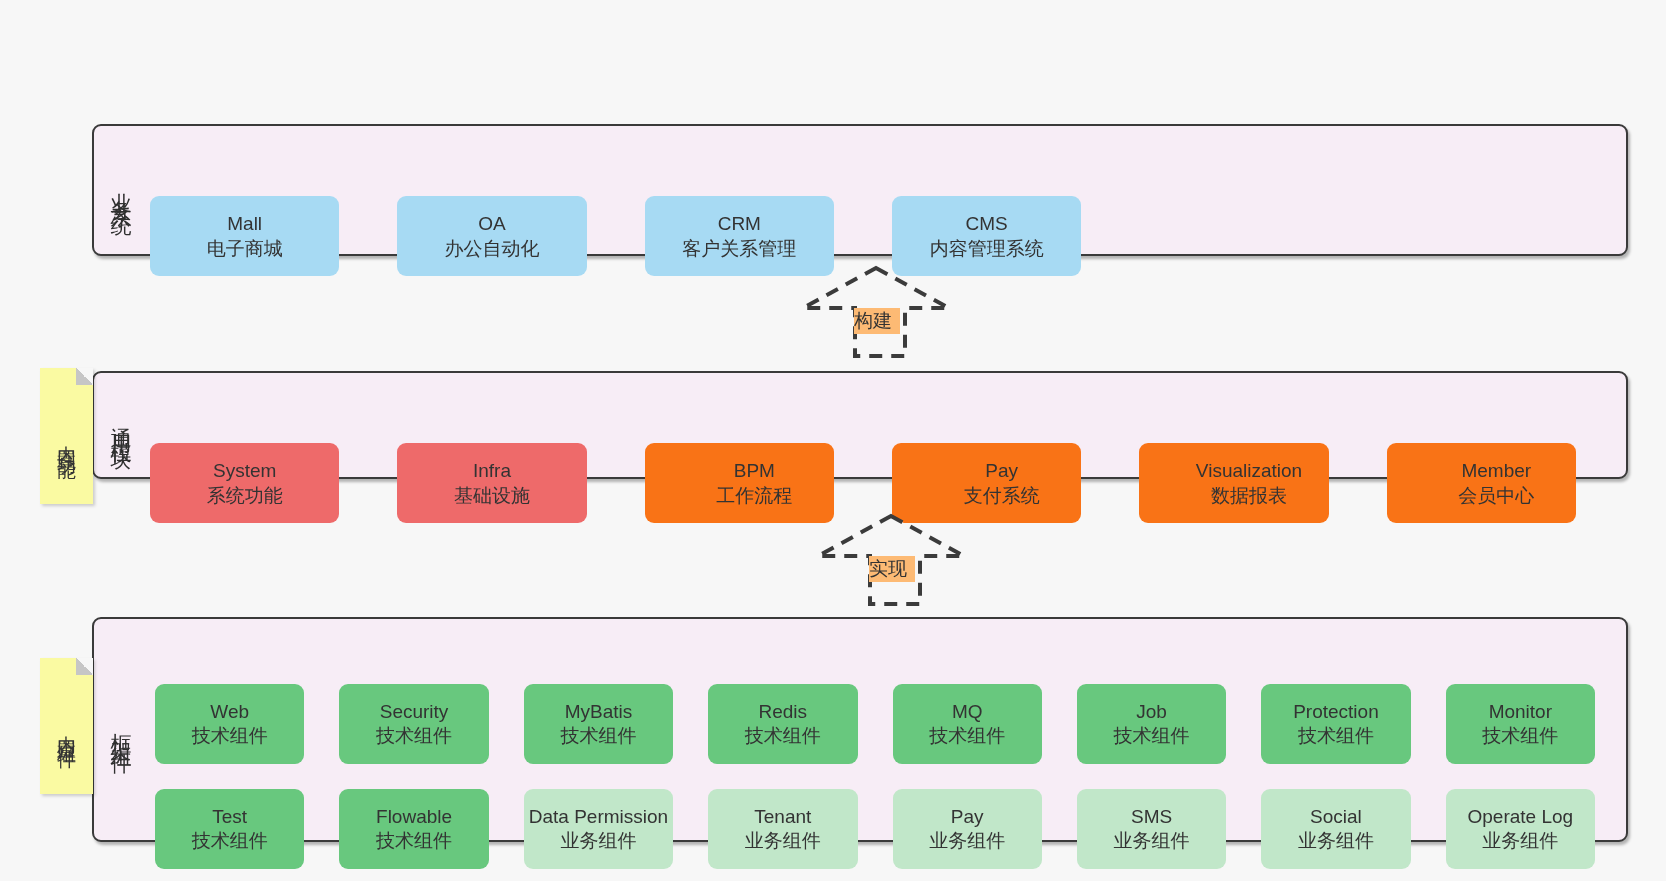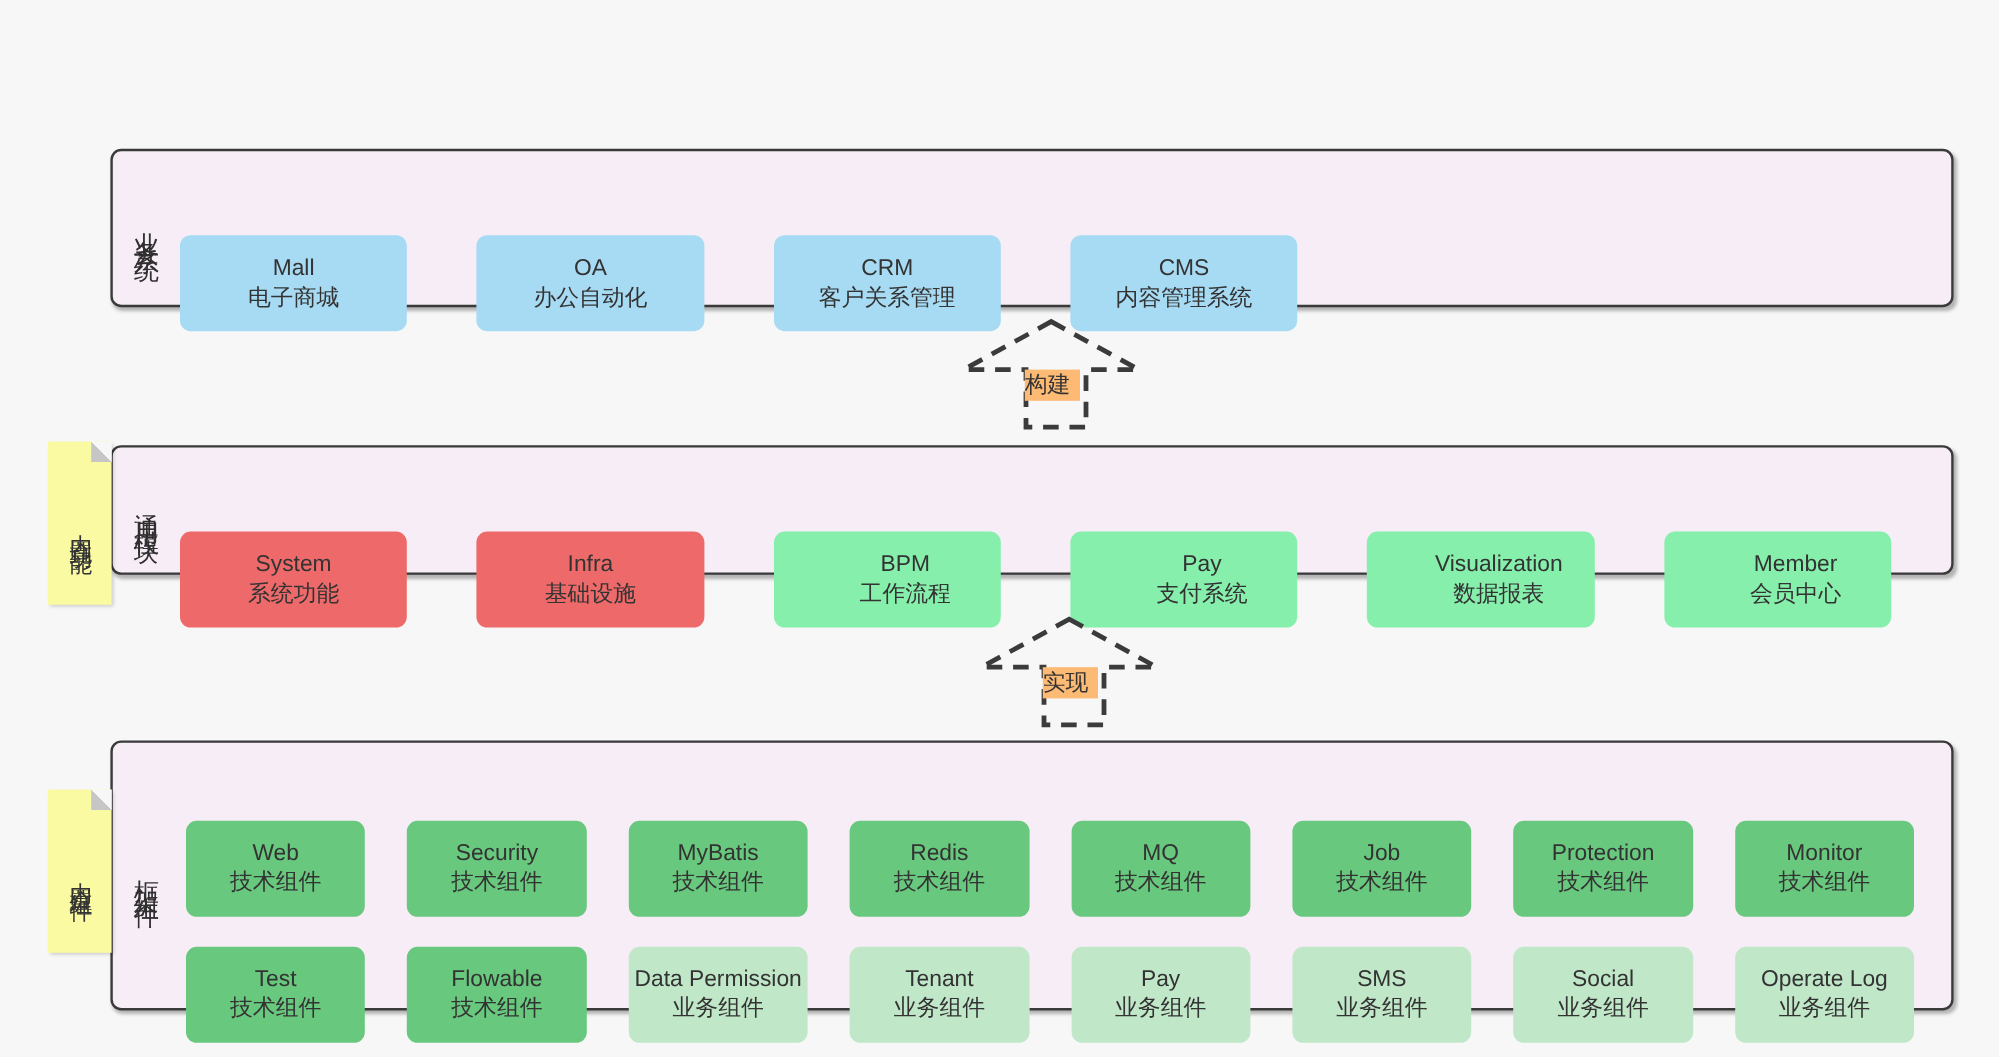--- a/index.html
+++ b/index.html
@@ -25,21 +25,21 @@
   #layer-business .row, #layer-modules .row{top:26px;}
   .row-1{top:21px;}
   .row-2{top:126px;}
 
   .box{height:80px;border-radius:9px;display:flex;flex-direction:column;
        align-items:center;justify-content:center;text-align:center;
        font-size:19px;line-height:25px;padding:2px 6px;box-sizing:border-box;color:#333;margin-top:44px;}
   .cols8 .box{line-height:24px;padding:2px 4px;}
   .box[data-type="blue"]{background:#a7daf3;}
   .box[data-type="red"]{background:#ee6a6a;}
-  .box[data-type="pink"]{background:#86efac;padding-left:36px;}
+  .box[data-type="pink"]{background:#f97316;padding-left:36px;}
   .box[data-type="green"]{background:#68c87e;}
   .box[data-type="lightgreen"]{background:#c1e7c9;}
 
   
   .note{position:absolute;left:40px;width:53px;z-index:5;background:#fafaa2;
         box-shadow:2px 2px 3px rgba(0,0,0,.18);}
   #note-modules{top:368px;height:136px;}
   #note-components{top:658px;height:136px;}
   .note-fold{position:absolute;top:0;right:0;width:17px;height:17px;
              background:linear-gradient(to bottom left,#f7f7f7 50%,#c6c6c6 50%);}

